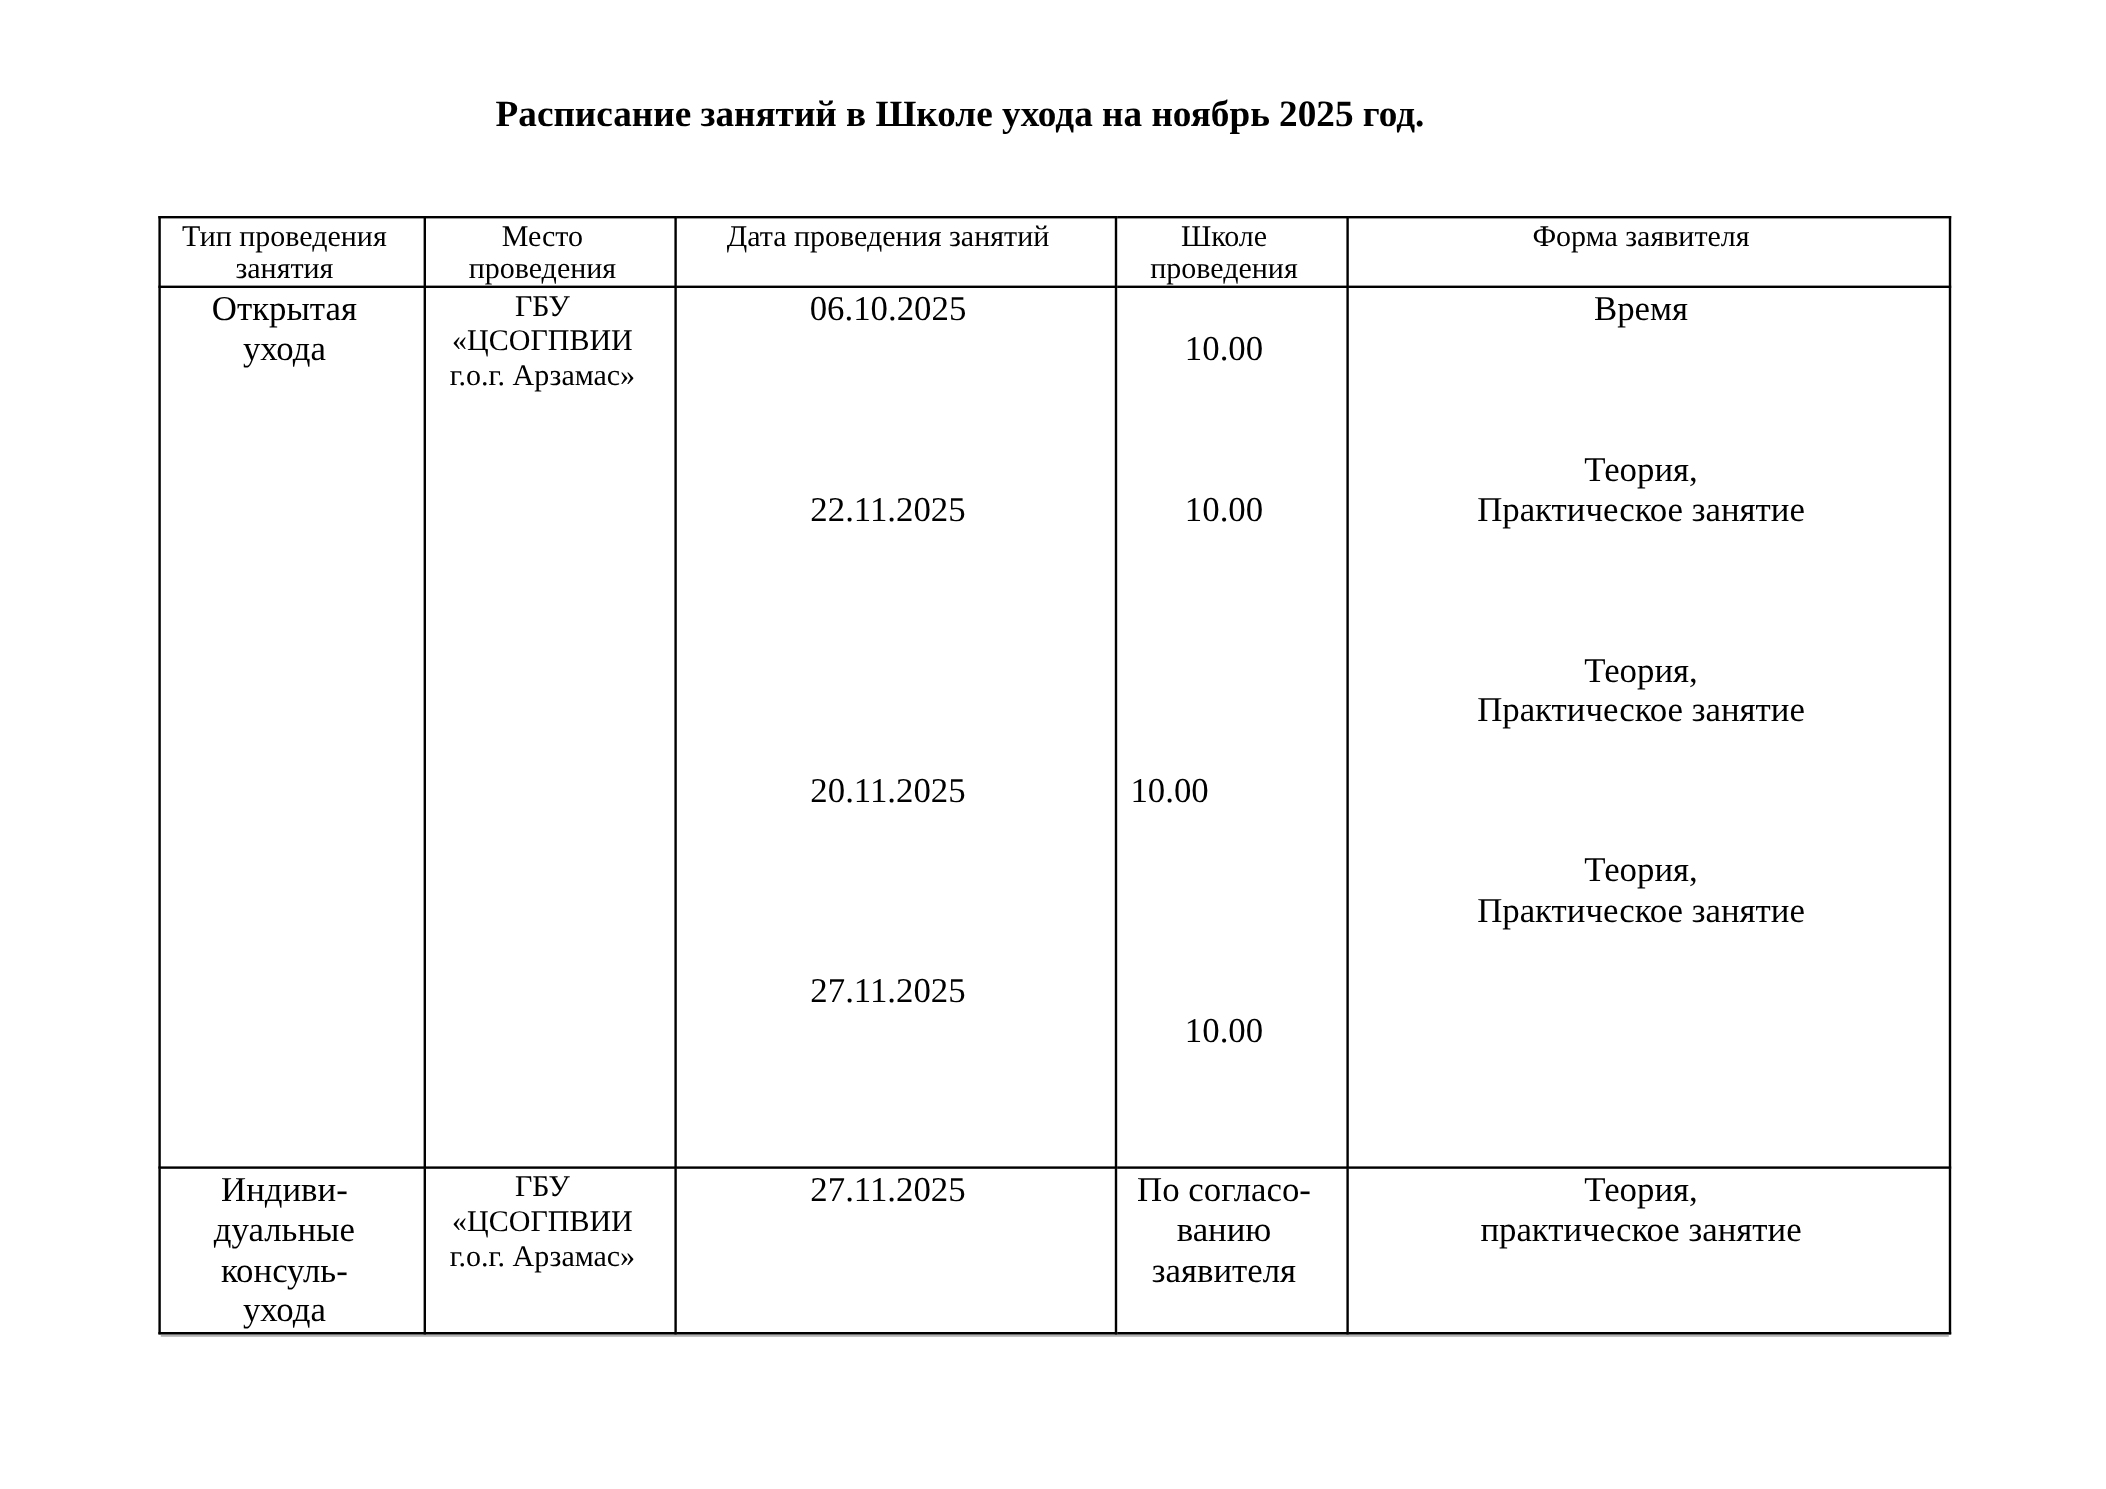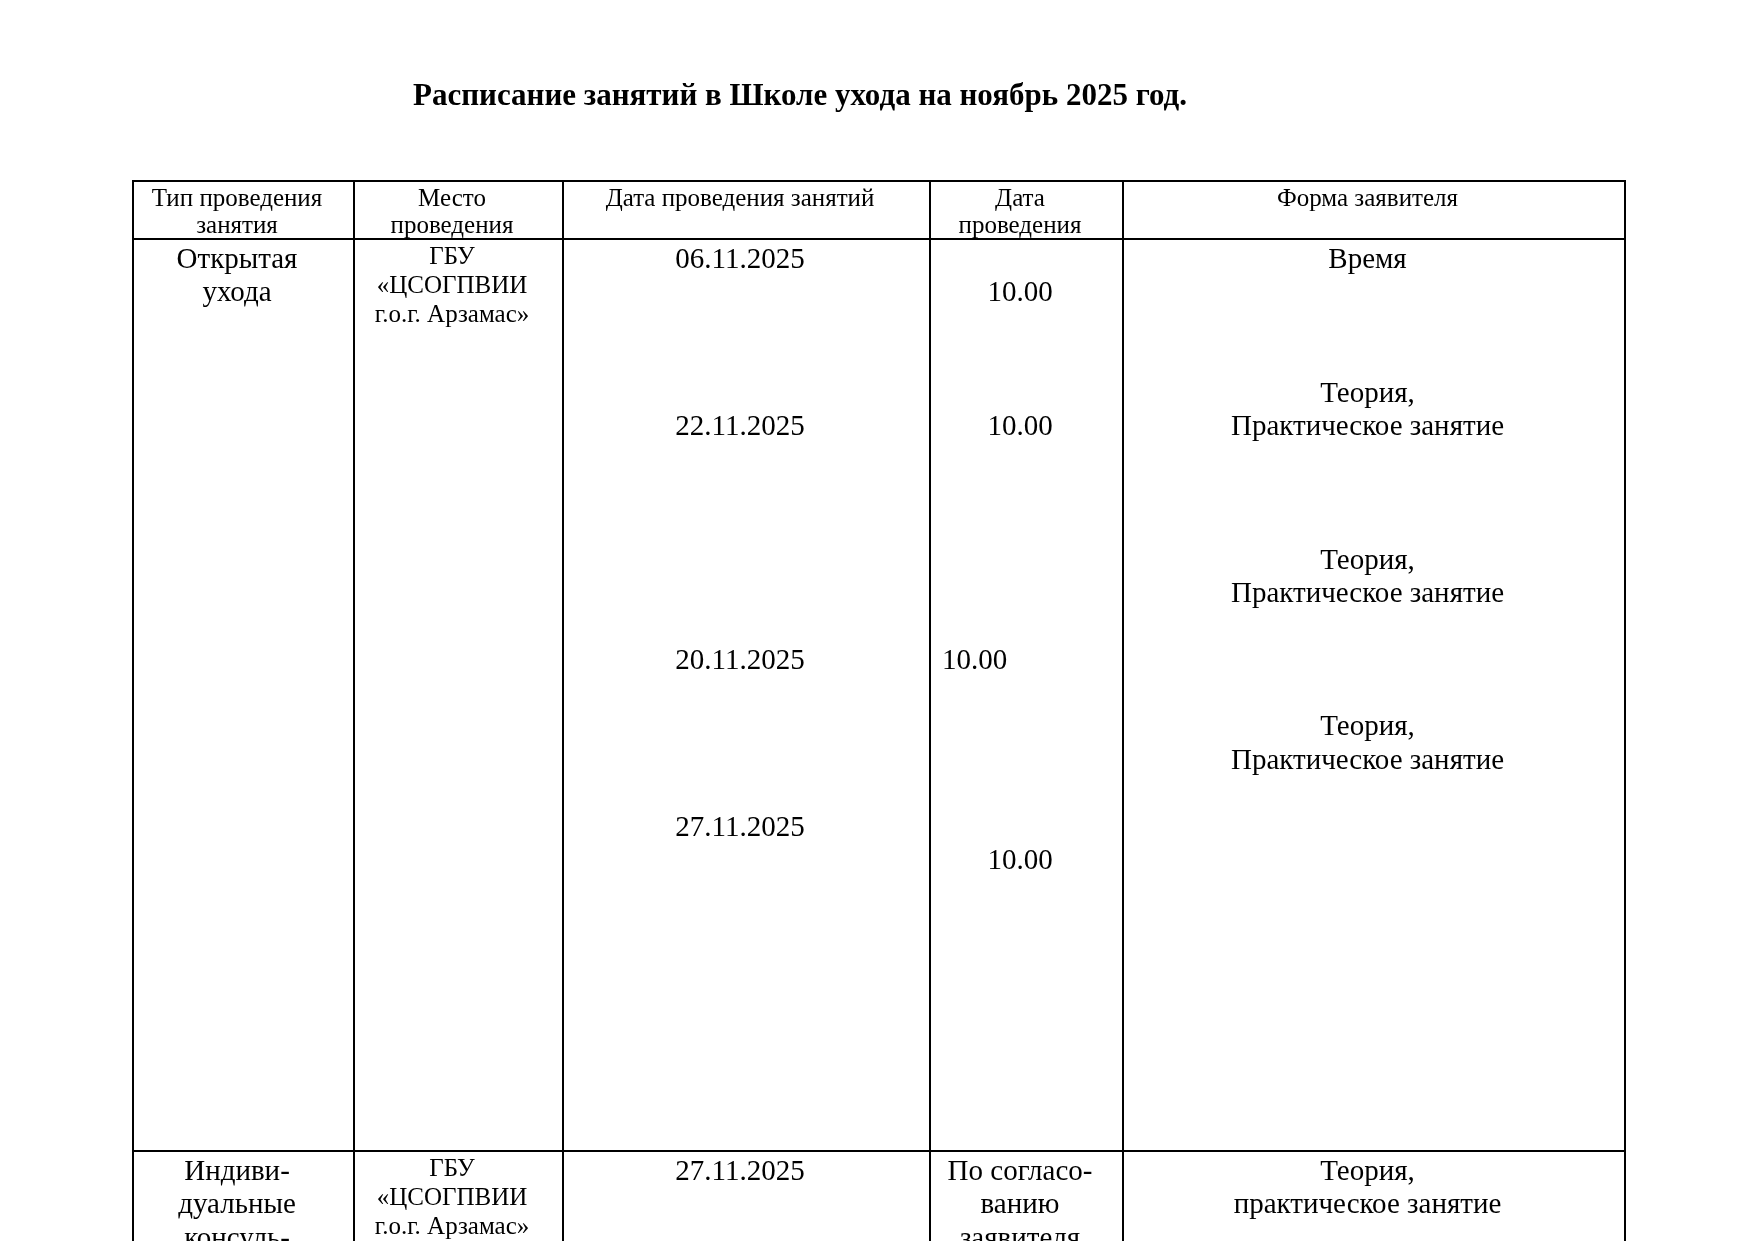--- a/index.html
+++ b/index.html
@@ -21,21 +21,21 @@
   }
   th, td {
     border:2px solid #000;
     vertical-align:top;
     text-align:center;
     padding:2px 16px 0 3px;
     font-weight:normal;
     overflow:hidden;
   }
   tr.hdr    { height:58px;  }
-  tr.r-main { height:912px; }
+  tr.r-main { height:734px; }
   tr.r-ind  { height:131px;font-family:Liberation Serif, serif; }
   .f12 { font-size:25px; }
   .f12 .ln { height:28.8px; line-height:28.8px; }
   .f14 { font-size:29px; }
   .f14 .ln { height:33.4px; line-height:33.4px; }
   thead .f12 .ln { height:27px; line-height:27px; }
   .ln { white-space:nowrap; }
 </style>
 </head>
 <body>
@@ -57,41 +57,41 @@
           <div class="ln">занятия</div>
         </th>
       <th class="f12">
           <div class="ln">Место</div>
           <div class="ln">проведения</div>
         </th>
       <th class="f12">
           <div class="ln">Дата проведения занятий</div>
         </th>
       <th class="f12">
-          <div class="ln">Дата</div>
+          <div class="ln">Школе</div>
           <div class="ln">проведения</div>
         </th>
       <th class="f12">
           <div class="ln">Форма заявителя</div>
         </th>
     </tr>
   </thead>
   <tbody>
     <tr class="r-main">
       <td class="f14">
           <div class="ln">Открытая</div>
           <div class="ln">ухода</div>
         </td>
       <td class="f12">
           <div class="ln">ГБУ</div>
           <div class="ln">«ЦСОГПВИИ</div>
           <div class="ln">г.о.г. Арзамас»</div>
         </td>
       <td class="f14">
-          <div class="ln">06.11.2025</div>
+          <div class="ln">06.10.2025</div>
           <div class="ln">&nbsp;</div>
           <div class="ln">&nbsp;</div>
           <div class="ln">&nbsp;</div>
           <div class="ln">&nbsp;</div>
           <div class="ln">22.11.2025</div>
           <div class="ln">&nbsp;</div>
           <div class="ln">&nbsp;</div>
           <div class="ln">&nbsp;</div>
           <div class="ln">&nbsp;</div>
           <div class="ln">&nbsp;</div>

